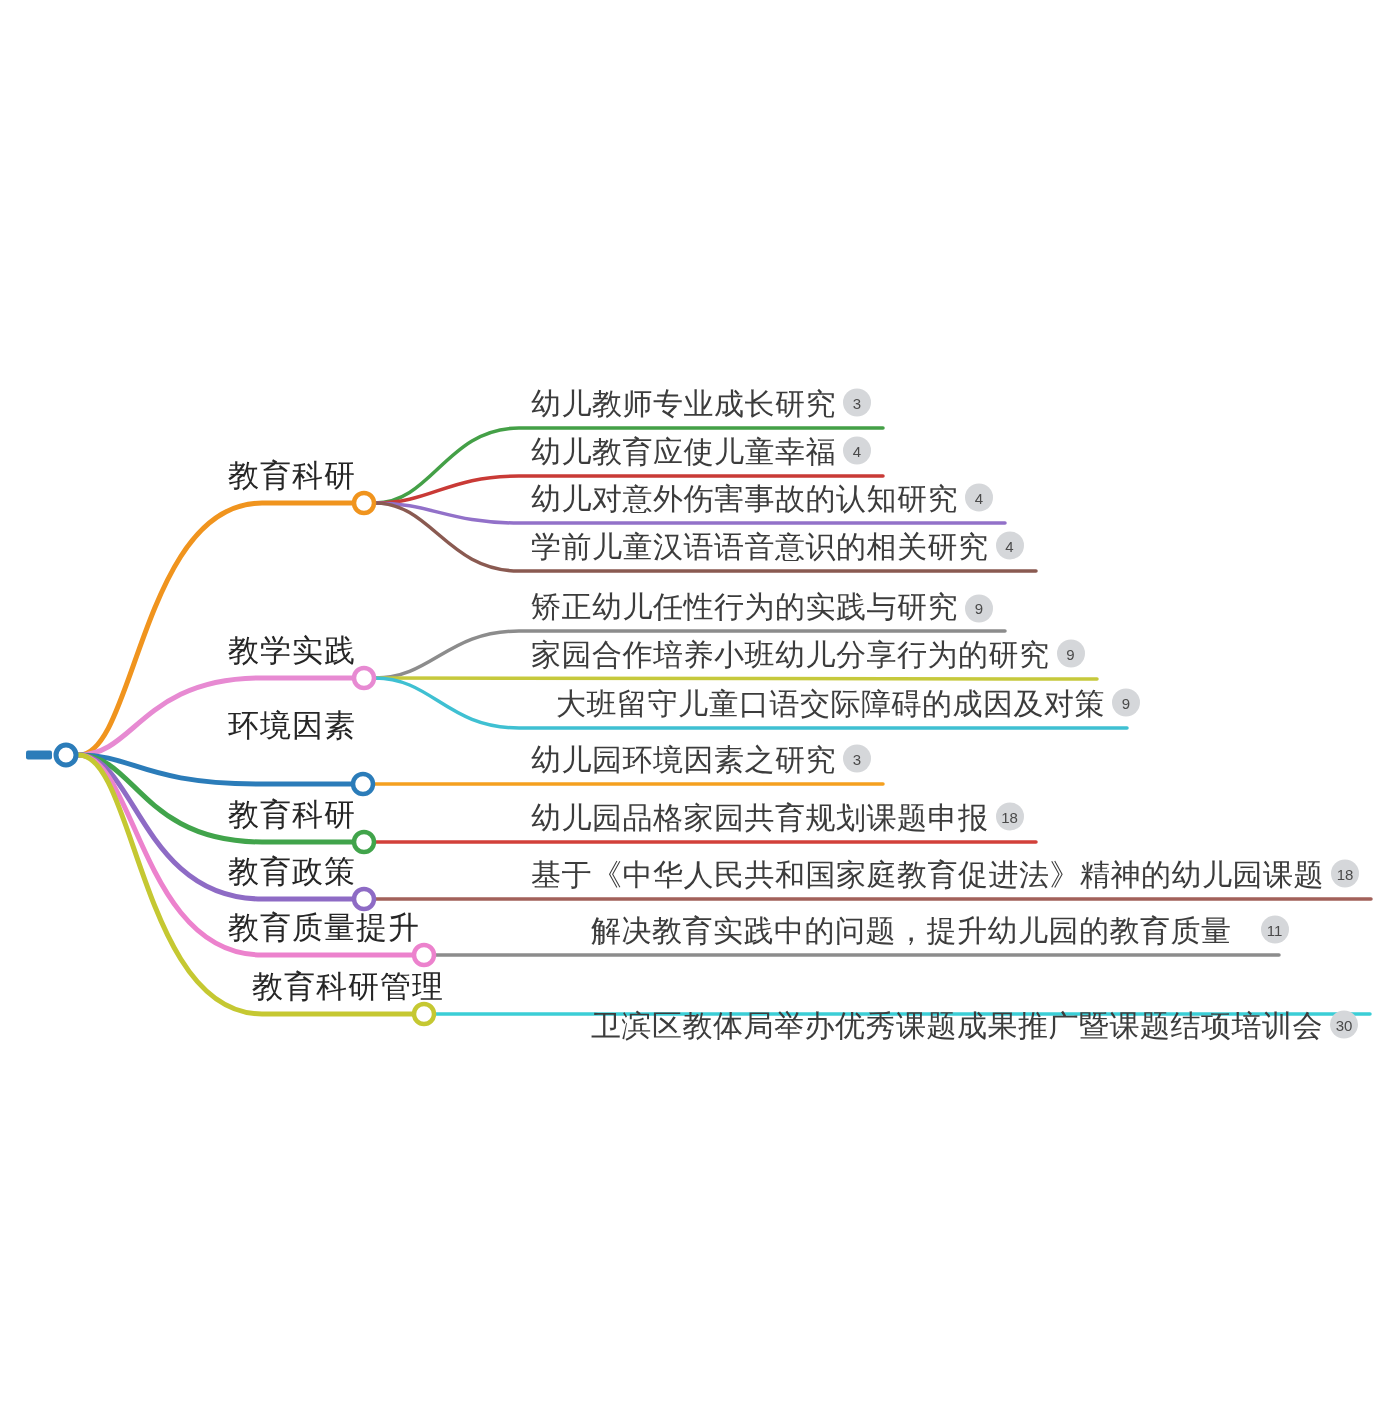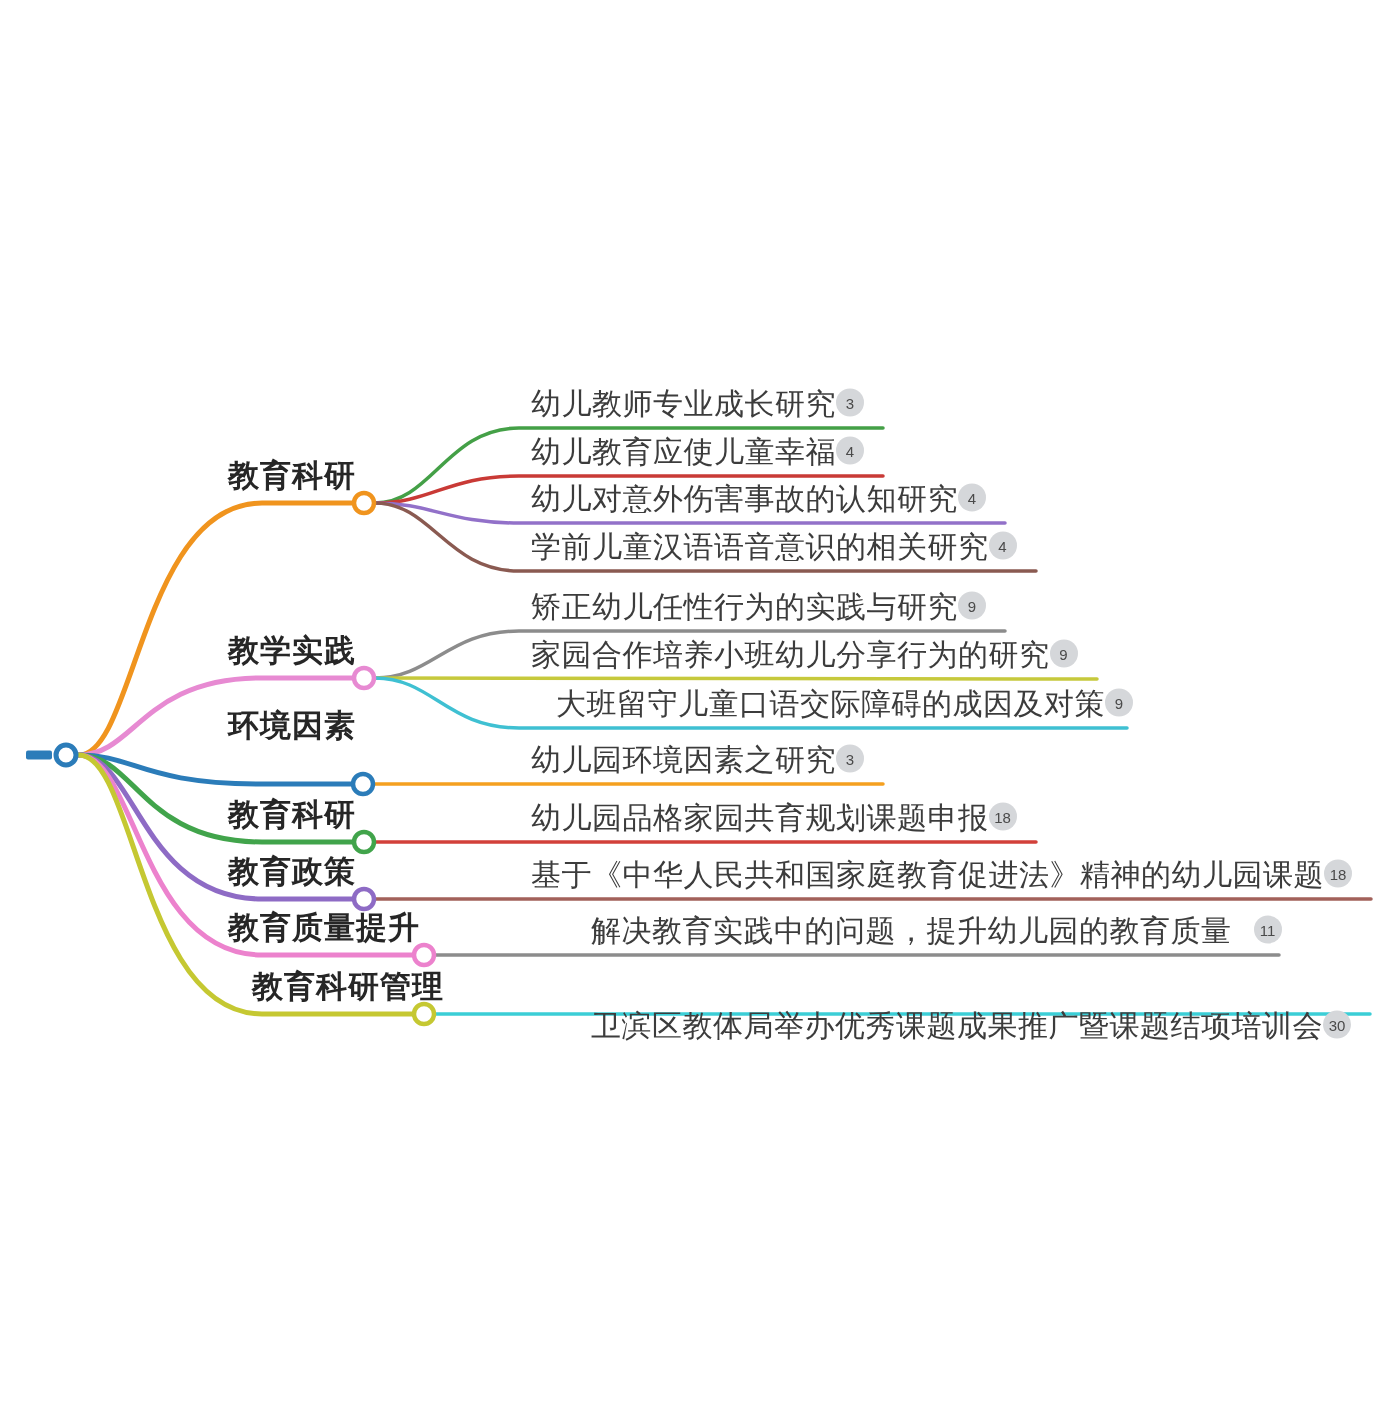--- a/index.html
+++ b/index.html
@@ -14,32 +14,33 @@
   }
   #connector-layer {
     position: absolute;
     left: 0; top: 0;
     width: 1386px; height: 1406px;
   }
   .branch-label {
     position: absolute;
     transform: translateY(-100%);
     font-size: 31px;
-    font-weight: 700;
+    font-weight: 400;
     color: #262626;
     white-space: nowrap;
     line-height: 1.15;
     letter-spacing: 1px;
     cursor: default;
   }
   .leaf-node {
     position: absolute;
     transform: translateY(-100%);
     display: flex;
     align-items: center;
+    gap: 7px;
     white-space: nowrap;
     line-height: 1.15;
   }
   .leaf-text {
     font-size: 30px;
     font-weight: 400;
     color: #3c3c3c;
     letter-spacing: 0.5px;
   }
   .leaf-badge {
@@ -104,21 +105,21 @@
     </div>
     <div class="leaf-node" style="left: 531px; top: 516px;">
       <span class="leaf-text">幼儿对意外伤害事故的认知研究</span>
       <span class="leaf-badge" style="background: rgb(213, 215, 218); color: rgb(74, 74, 74);">4</span>
     </div>
     <div class="leaf-node" style="left: 531px; top: 564px;">
       <span class="leaf-text">学前儿童汉语语音意识的相关研究</span>
       <span class="leaf-badge" style="background: rgb(213, 215, 218); color: rgb(74, 74, 74);">4</span>
     </div>
     <div class="branch-label" style="left: 228px; top: 669px;">教学实践</div>
-    <div class="leaf-node" style="left: 531px; top: 624px;">
+    <div class="leaf-node" style="left: 531px; top: 624px; align-items: flex-end;">
       <span class="leaf-text">矫正幼儿任性行为的实践与研究</span>
       <span class="leaf-badge" style="background: rgb(213, 215, 218); color: rgb(74, 74, 74);">9</span>
     </div>
     <div class="leaf-node" style="left: 531px; top: 672px;">
       <span class="leaf-text">家园合作培养小班幼儿分享行为的研究</span>
       <span class="leaf-badge" style="background: rgb(213, 215, 218); color: rgb(74, 74, 74);">9</span>
     </div>
     <div class="leaf-node" style="left: 531px; top: 721px; margin-left: 25px;">
       <span class="leaf-text">大班留守儿童口语交际障碍的成因及对策</span>
       <span class="leaf-badge" style="background: rgb(213, 215, 218); color: rgb(74, 74, 74);">9</span>

